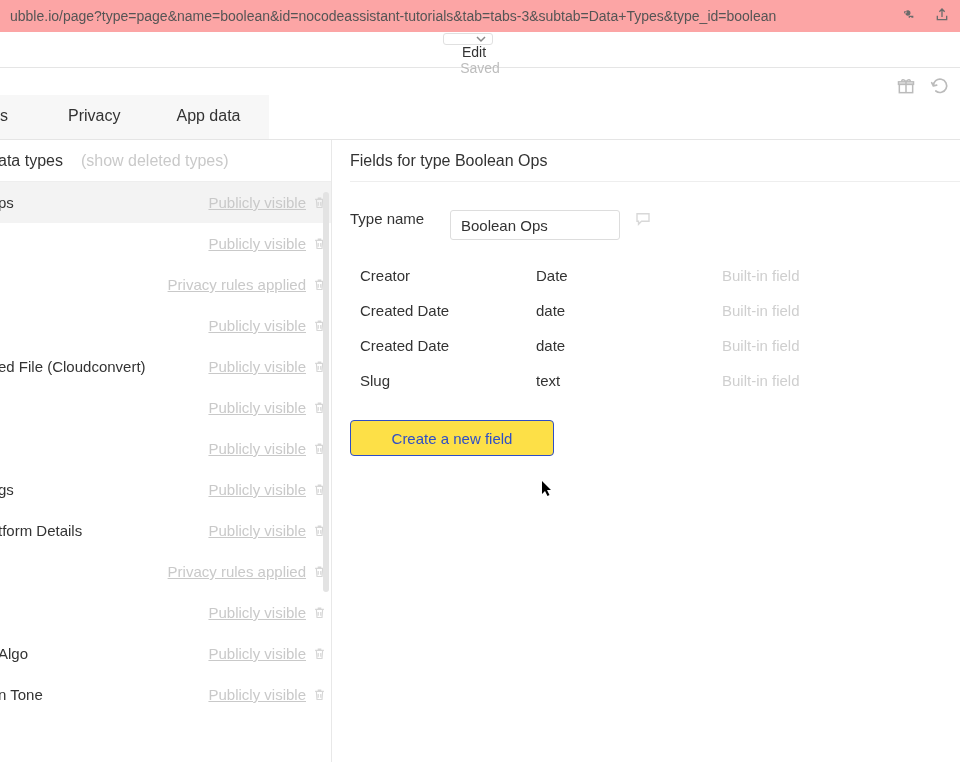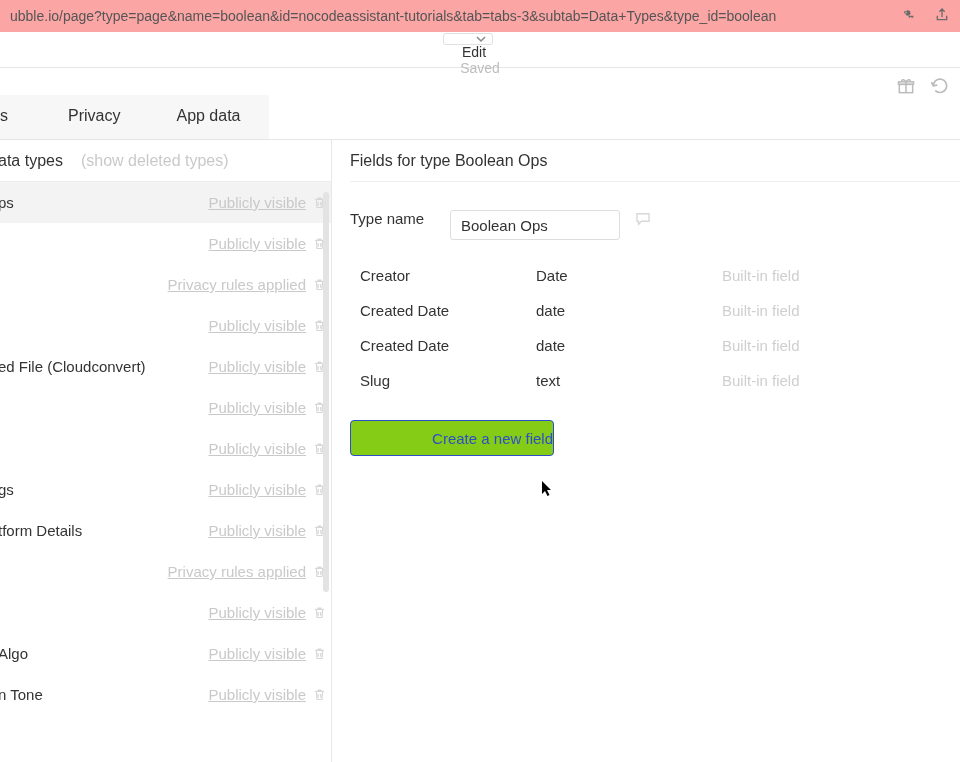--- a/index.html
+++ b/index.html
@@ -46,21 +46,21 @@
   .type-name-input { width: 170px; height: 30px; border: 1px solid #ddd; border-radius: 3px; padding: 8px 10px; font-size: 15px; color:#333; }
   .comment-icon { margin-left: 14px; color: #d8d8d8; }
   .comment-icon svg{width:18px;height:18px;}
 
   .fields-table { margin-top: 6px; }
   .field-row { display: flex; align-items: center; height: 35px; font-size: 15px; }
   .field-name { width: 186px; color: #333; padding-left:10px;}
   .field-type { width: 186px; color: #333; }
   .field-builtin { color: #cfcfcf; }
 
-  .create-btn { margin-top: 22px; margin-left: 0; width: 204px; height: 36px; border: 1.5px solid #2e4ec7; background: #84cc16; color: #2e4ec7; font-size: 15px; border-radius: 4px; cursor: pointer; display:flex; align-items:center; justify-content:flex-end;}
+  .create-btn { margin-top: 22px; margin-left: 0; width: 204px; height: 36px; border: 1.5px solid #2e4ec7; background: #fde047; color: #2e4ec7; font-size: 15px; border-radius: 4px; cursor: pointer; display:flex; align-items:center; justify-content:center;}
 
   .cursor { position: absolute; left: 540px; top: 480px; }
   .cursor svg{width:14px;height:18px;}
 </style>
 </head>
 <body>
 
 <div class="browser-bar">
   <div class="browser-url">ubble.io/page?type=page&amp;name=boolean&amp;id=nocodeassistant-tutorials&amp;tab=tabs-3&amp;subtab=Data+Types&amp;type_id=boolean</div>
   <div class="browser-icons">

